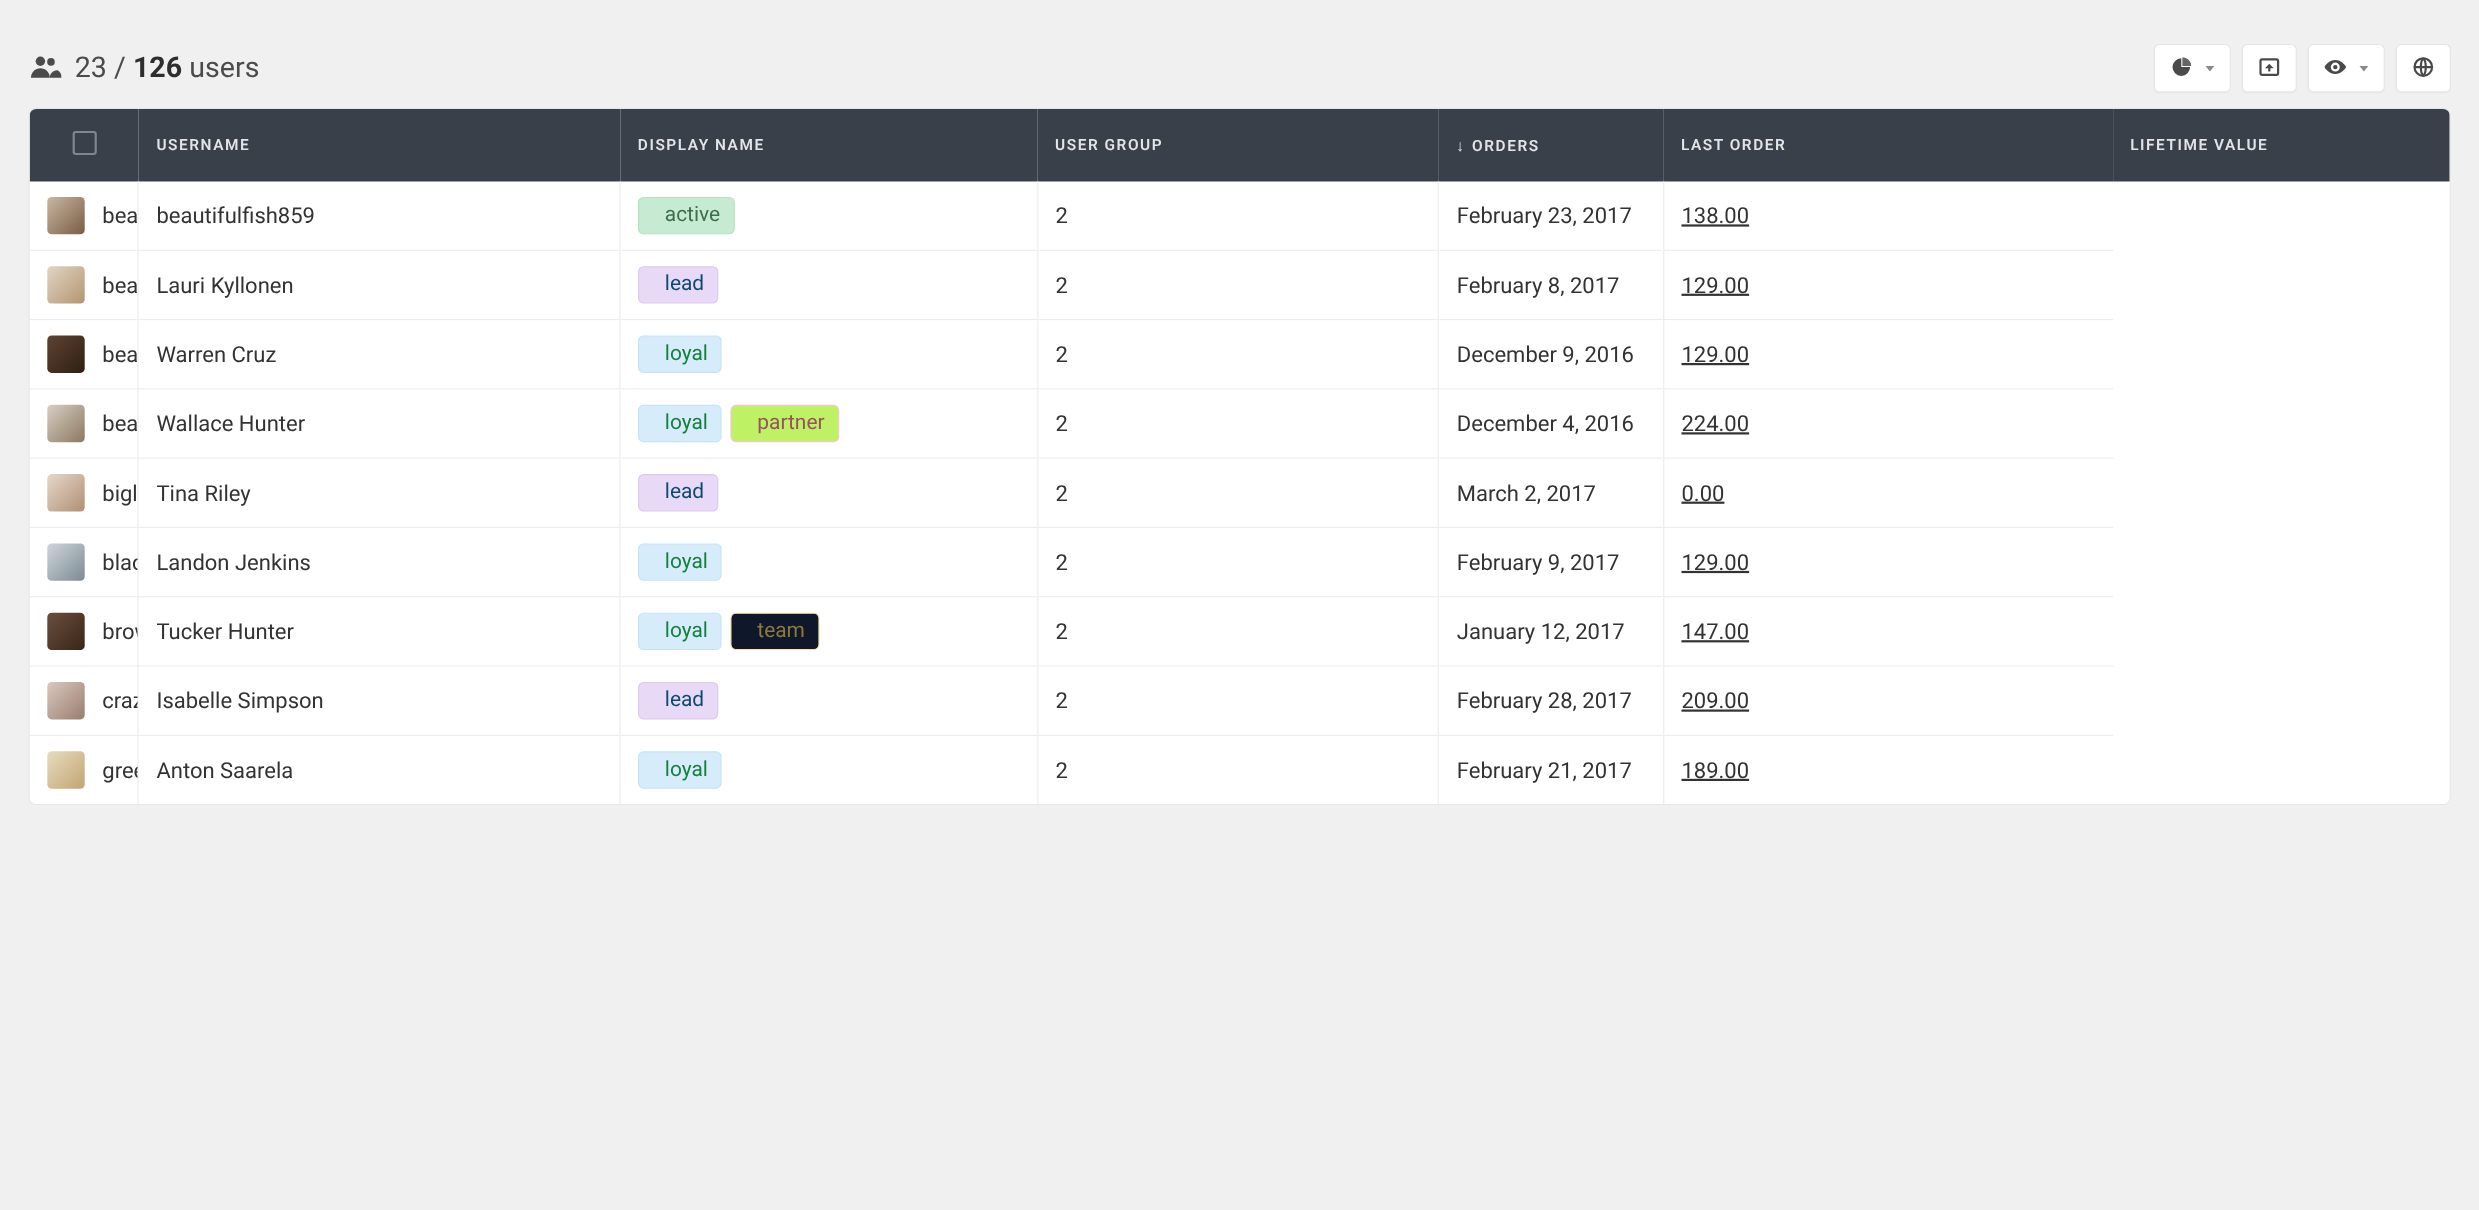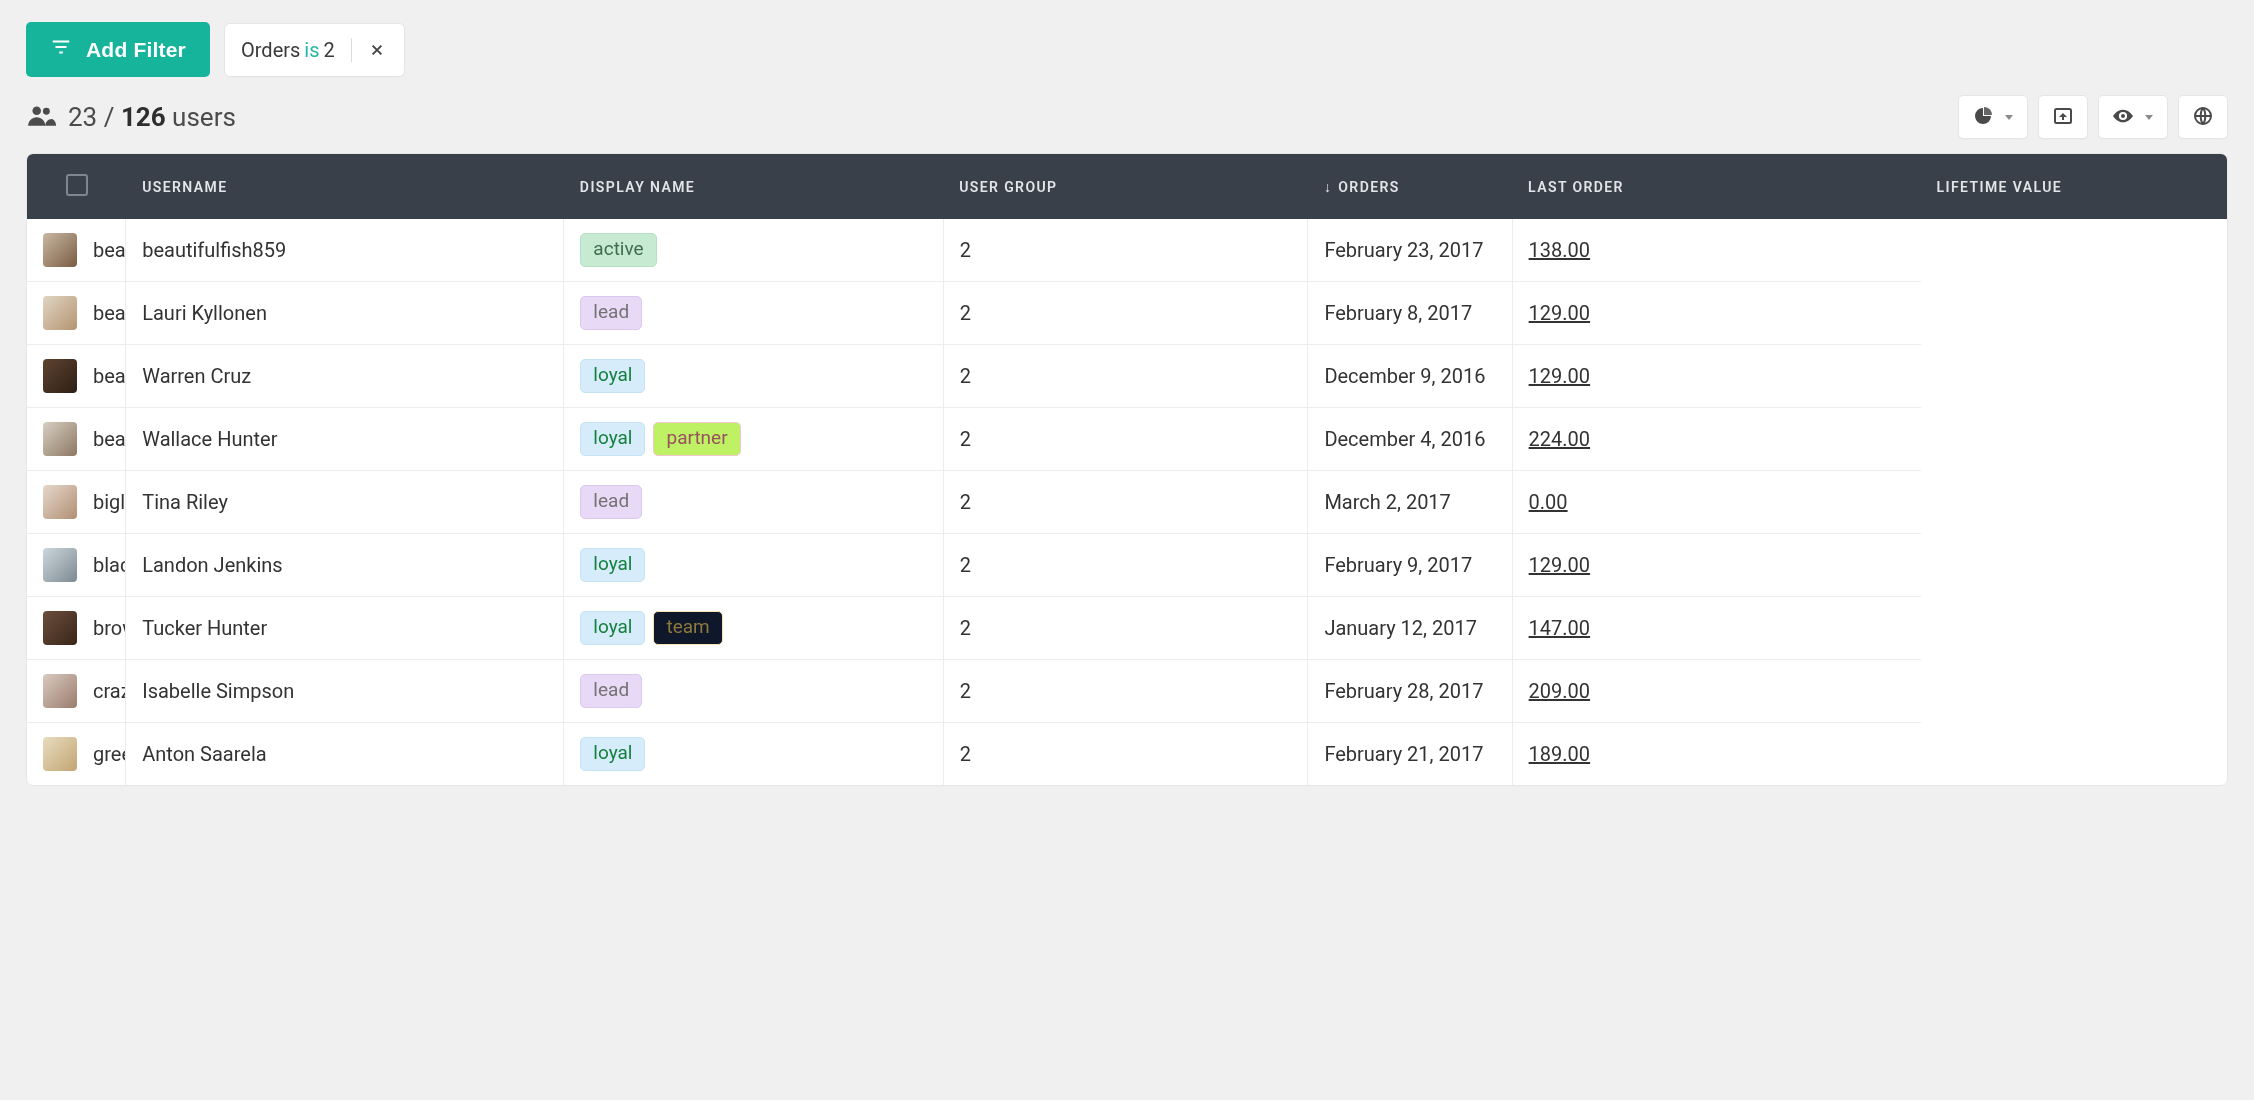--- a/index.html
+++ b/index.html
@@ -167,70 +167,46 @@
     border-radius: 3px;
     display: inline-block;
     cursor: pointer;
     background: transparent;
   }
 
   
   .tag {
     display: inline-block;
     border-radius: 5px;
-    padding: 4px 12px 5px 12px;
+    padding: 4px 12px 5px 23px;
     font-size: 19px;
     line-height: 1.2;
     margin-right: 8px;
     border: 1px solid transparent;
   }
   .tag-active  { background: #c7ead2; color: #3f6d4e; border-color: #b7e0c3; }
-  .tag-lead    { background: #e8d9f7; color: #737373; border-color: #dbc9ef; }
+  .tag-lead    { background: #e8d9f7; color: #0c4a6e; border-color: #dbc9ef; }
   .tag-loyal   { background: #d7ecfa; color: #15803d; border-color: #c6e3f5; }
   .tag-partner { background: #bef264; color: #97525e; border-color: #f4c7cf; }
   .tag-team    { background: #0f172a; color: #8e793d; border-color: #f6e5ad; }
 
   
   col.c-check { width: 68px; }
   col.c-user  { width: 300px; }
   col.c-disp  { width: 260px; }
   col.c-group { width: 250px; }
   col.c-orders{ width: 140px; }
   col.c-last  { width: 280px; }
   col.c-ltv   { width: 210px; }
 </style>
 </head>
 <body>
 
 <div class="page">
 
-  <div class="filter-bar">
-    <button class="btn-add-filter">
-      <span>
-        <svg viewBox="0 0 24 24">
-            <path d="M3 6h18M6 12h12M10 18h4"></path>
-          </svg>
-      </span>
-      <span>Add Filter</span>
-    </button>
-
-    <div class="filter-chip">
-      <span class="field">Orders</span>
-      <span class="op">is</span>
-      <span class="val">2</span>
-      <span class="divider"></span>
-      <span class="close">
-        <span>
-          <svg viewBox="0 0 16 16">
-              <path d="M3 3l10 10M13 3L3 13"></path>
-            </svg>
-        </span>
-      </span>
-    </div>
-  </div>
 
   <div class="summary-row">
     <div class="summary-left">
       <span class="people-icon">
         <svg viewBox="0 0 28 20">
             <circle cx="10" cy="6" r="4"></circle>
             <circle cx="19" cy="6.5" r="3.2"></circle>
             <path d="M2 20c0-4.4 3.6-8 8-8s8 3.6 8 8H2z"></path>
             <path d="M18 20c0-3 2.2-6.3 6.3-6.3 0 0 3.7 1.1 3.7 6.3h-10z"></path>
           </svg>

